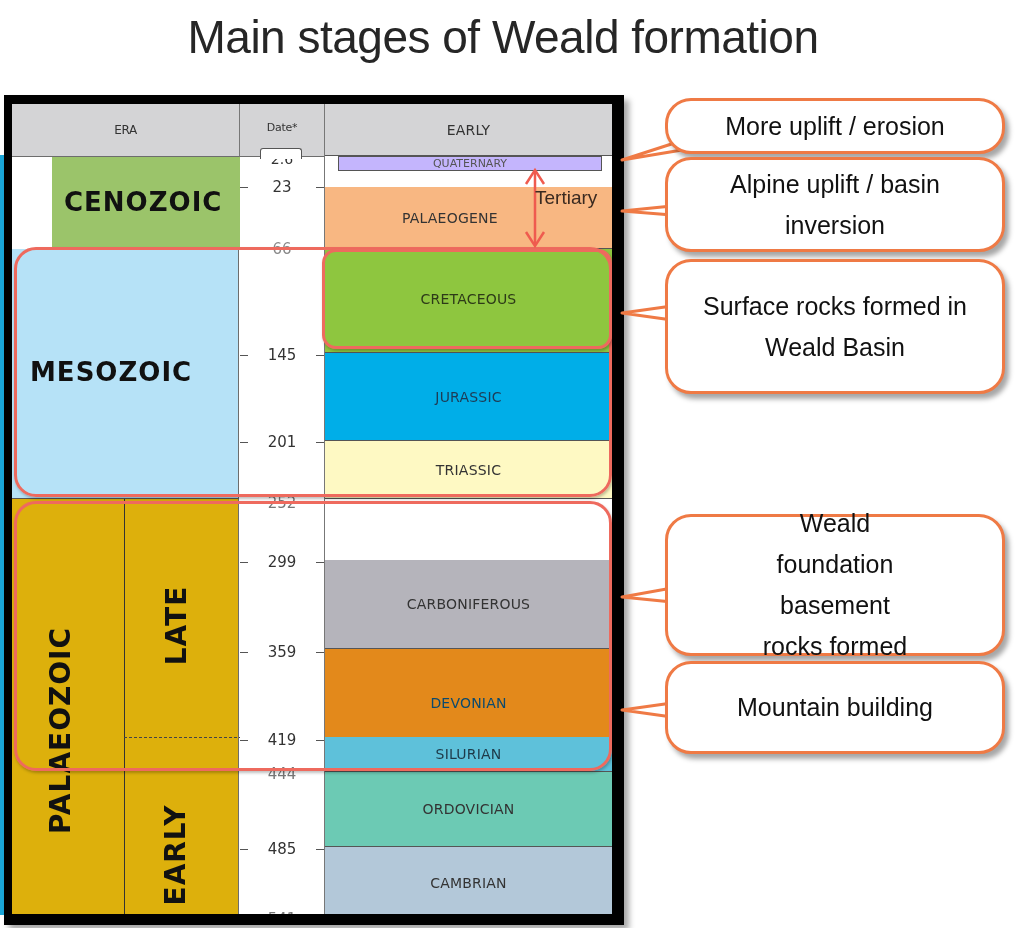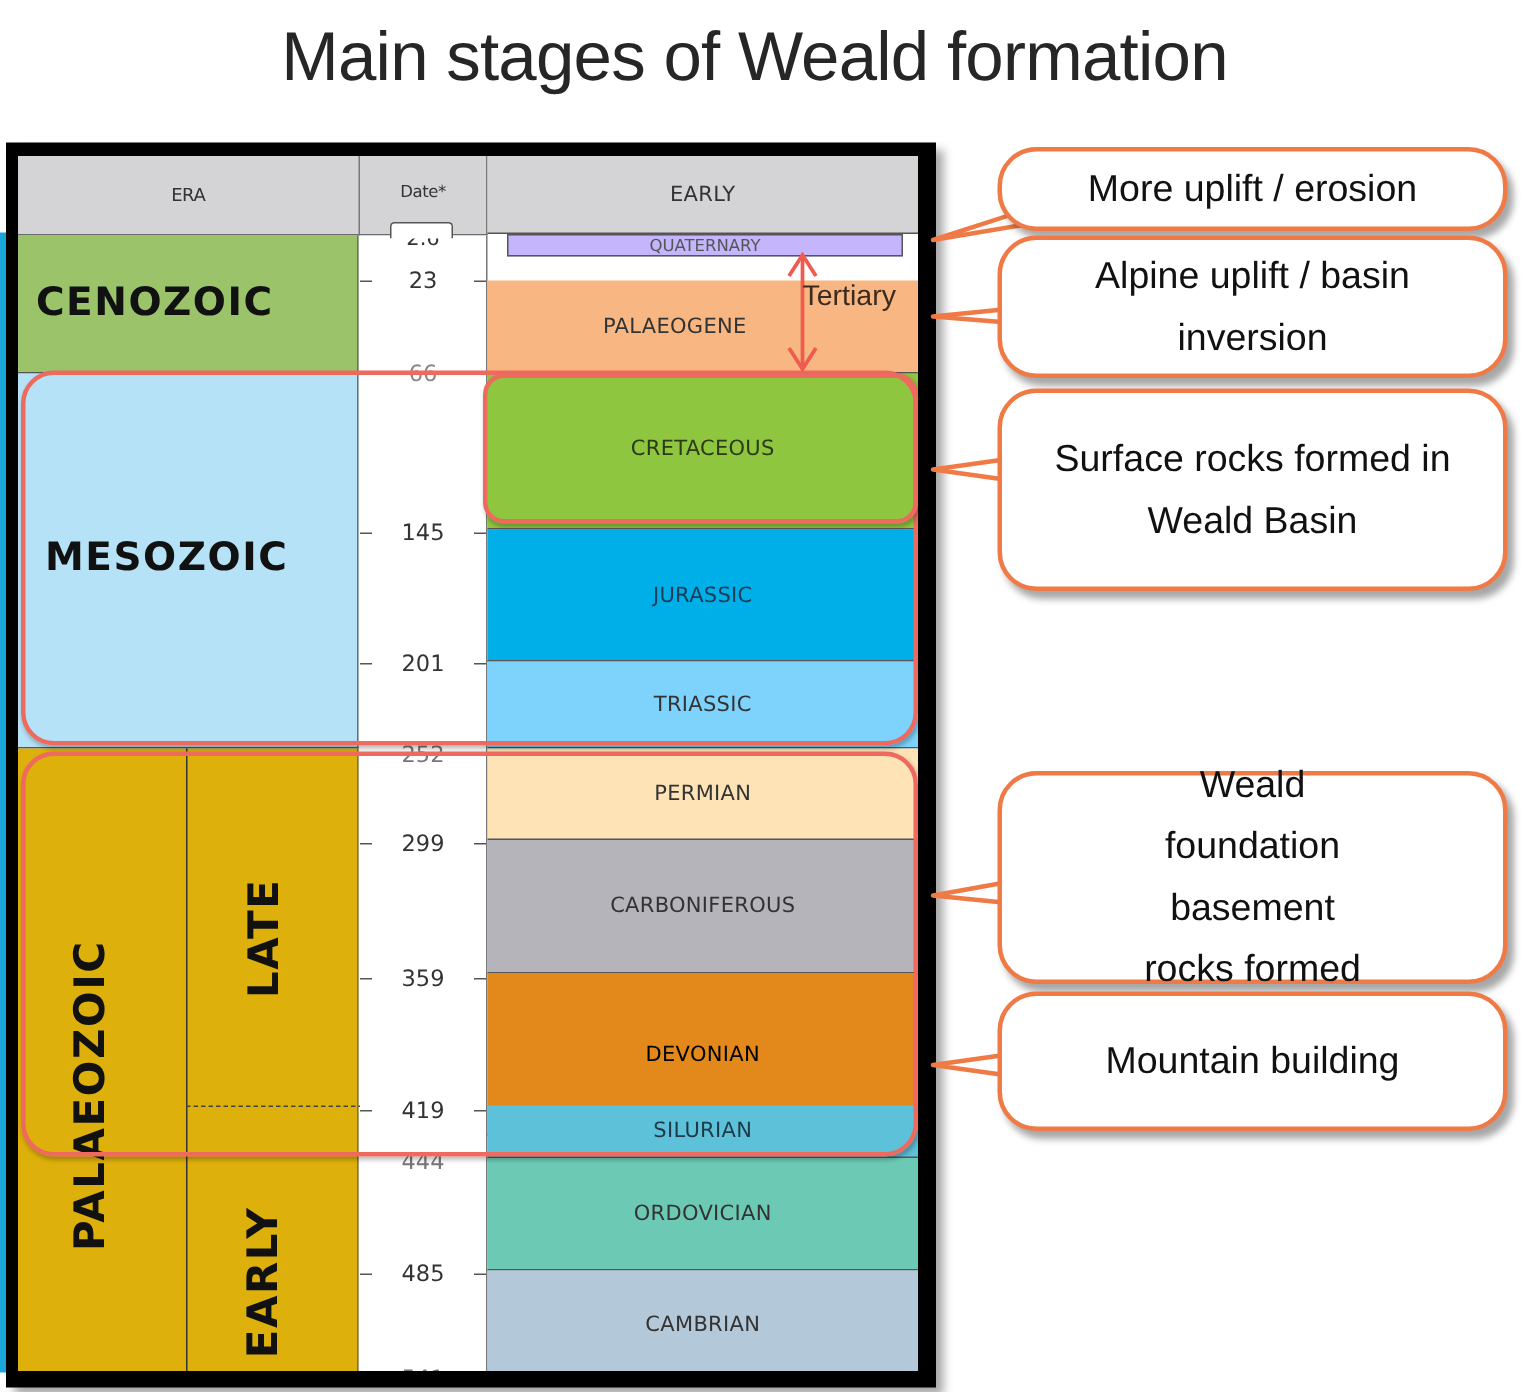--- a/index.html
+++ b/index.html
@@ -66,21 +66,21 @@
 <div class="title">Main stages of Weald formation</div>
 
 <div class="cyan-strip"></div>
 <div class="frame"></div>
 
 <div class="inner">
   <div class="hdr era">ERA</div>
   <div class="hdr date">Date*</div>
   <div class="hdr period">EARLY</div>
 
-  <div class="era-block" style="top:53px;height:92px;background:#9bc46a;">
+  <div class="era-block" style="top:53px;height:92px;background:#9bc46a;margin-left:40px;">
     <span class="era-label" style="left:12px;top:30px;font-size:26px;">CENOZOIC</span>
   </div>
   <div class="era-block" style="top:145px;height:250px;background:#b6e2f7;">
     <span class="era-label" style="left:18px;top:108px;font-size:26px;">MESOZOIC</span>
   </div>
   <div class="era-block" style="top:395px;height:420px;background:#ddb00c;border-bottom:none;">
     <span class="era-label" style="left:-72px;top:215px;font-size:28px;transform:rotate(-90deg);transform-origin:center;width:240px;text-align:center;">PALAEOZOIC</span>
     <span class="era-label" style="left:124px;top:110px;font-size:28px;transform:rotate(-90deg);transform-origin:center;width:80px;text-align:center;">LATE</span>
     <span class="era-label" style="left:113px;top:340px;font-size:28px;transform:rotate(-90deg);transform-origin:center;width:100px;text-align:center;">EARLY</span>
   </div>
@@ -120,30 +120,27 @@
   <div class="quat-box">QUATERNARY</div>
   <div class="period" style="top:145px;height:104px;background:#8ec63f;align-items:flex-start;padding-top:42px;color:#2d3a18;">
     <span>CRETACEOUS</span>
   </div>
   <div class="period" style="top:83px;height:62px;background:#f8b782;justify-content:flex-start;padding-left:77px;">
     <span>PALAEOGENE</span>
   </div>
   <div class="period" style="top:249px;height:88px;background:#00aee8;color:#1d3c55;">
     <span>JURASSIC</span>
   </div>
-  <div class="period" style="top:337px;height:58px;background:#7dd3fc;">
+  <div class="period" style="top:337px;height:58px;background:#fef9c3;">
     <span>TRIASSIC</span>
-  </div>
-  <div class="period" style="top:395px;height:61px;background:#fde3b6;">
-    <span>PERMIAN</span>
   </div>
   <div class="period" style="top:456px;height:89px;background:#b5b4bb;">
     <span>CARBONIFEROUS</span>
   </div>
-  <div class="period" style="top:545px;height:108px;background:#e3891b;color:#000000;">
+  <div class="period" style="top:545px;height:108px;background:#e3891b;color:#0c4a6e;">
     <span>DEVONIAN</span>
   </div>
   <div class="period" style="top:633px;height:35px;background:#5ec1da;color:#1e3a48;">
     <span>SILURIAN</span>
   </div>
   <div class="period" style="top:668px;height:75px;background:#6ccab4;">
     <span>ORDOVICIAN</span>
   </div>
   <div class="period" style="top:743px;height:72px;background:#b3c8d9;border-bottom:none;">
     <span>CAMBRIAN</span>

